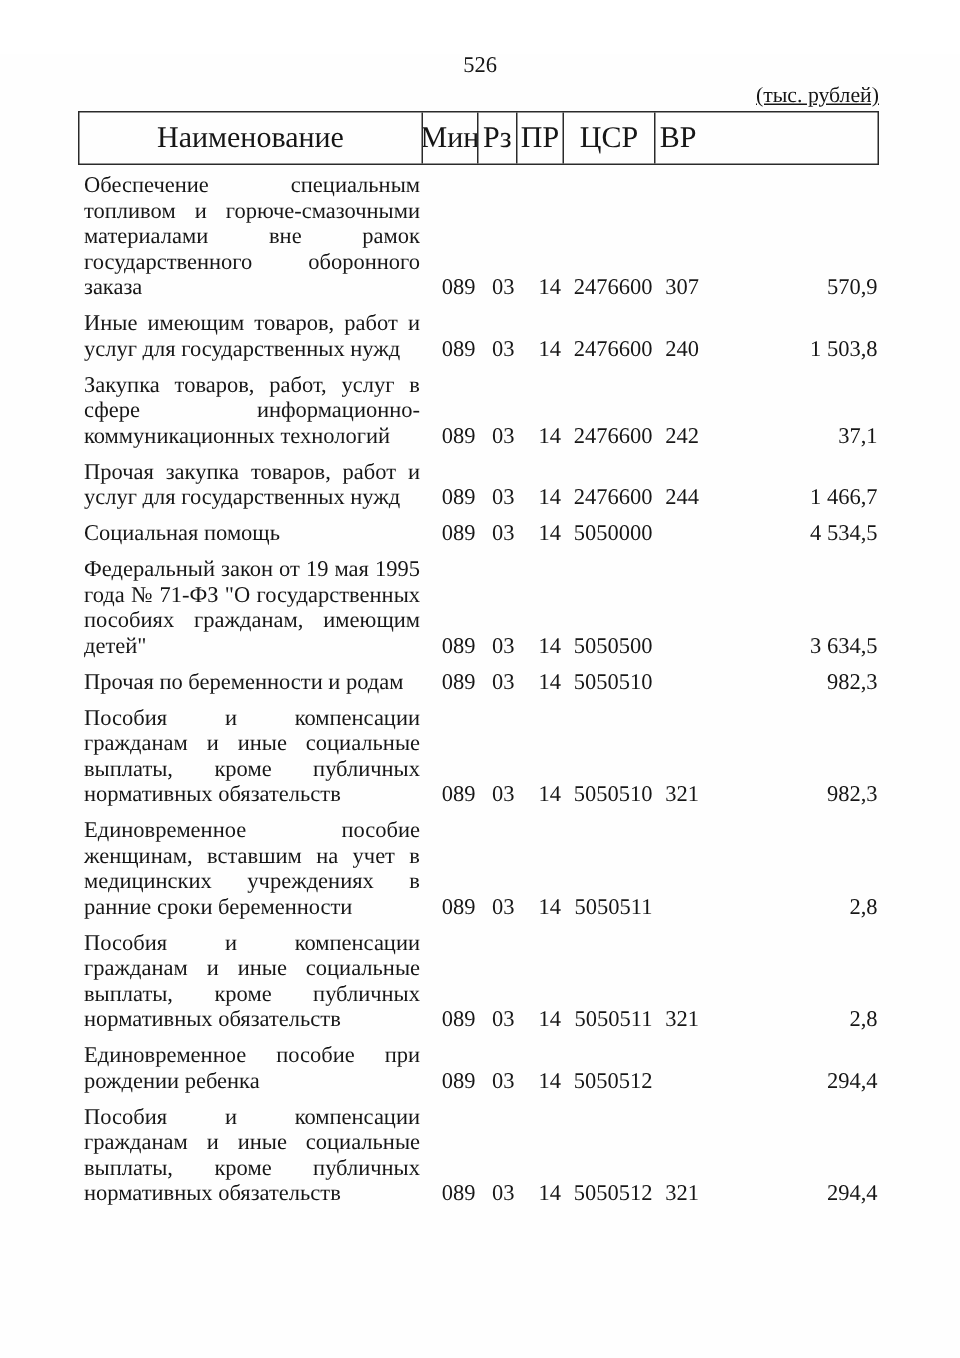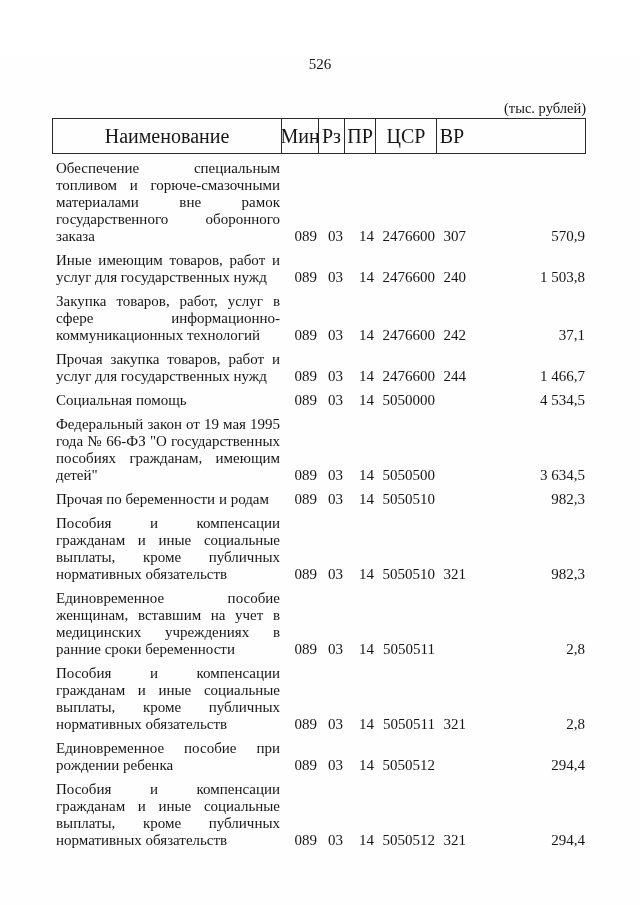--- a/index.html
+++ b/index.html
@@ -14,31 +14,32 @@
     font-family: "Liberation Serif", "DejaVu Serif", serif;
     color: #161616;
   }
   .page {
     position: relative;
     width: 640px;
     height: 905px;
     background: #fefefe;
   }
   .page-number {
-    margin-top: 56px;
+    margin-top: 36px;
     text-align: center;
     font-size: 15px;
     line-height: 17px;
   }
   .units-note {
     width: 534px;
-    margin: 27px 0 2px 52px;
+    margin: 3px 0 2px 52px;
     text-align: right;
     font-size: 14.5px;
     line-height: 16px;
+    text-decoration: underline;
   }
   .budget-table {
     width: 534px;
     margin-left: 52px;
     font-size: 15px;
   }
   .thead {
     display: grid;
     grid-template-columns: 228px 37px 26px 31px 61px 31px auto;
     border: 1.5px solid #2a2a2a;
@@ -146,21 +147,21 @@
     <div class="td td-name">Социальная помощь</div>
     <div class="td td-code">089</div>
     <div class="td td-code">03</div>
     <div class="td td-code">14</div>
     <div class="td td-code">5050000</div>
     <div class="td td-code"></div>
     <div class="td td-sum">4 534,5</div>
   </div>
 
   <div class="tr">
-    <div class="td td-name">Федеральный закон от 19 мая 1995 года № 66-ФЗ "О государственных пособиях гражданам, имеющим детей"</div>
+    <div class="td td-name">Федеральный закон от 19 мая 1995 года № 71-ФЗ "О государственных пособиях гражданам, имеющим детей"</div>
     <div class="td td-code">089</div>
     <div class="td td-code">03</div>
     <div class="td td-code">14</div>
     <div class="td td-code">5050500</div>
     <div class="td td-code"></div>
     <div class="td td-sum">3 634,5</div>
   </div>
 
   <div class="tr">
     <div class="td td-name">Прочая по беременности и родам</div>

